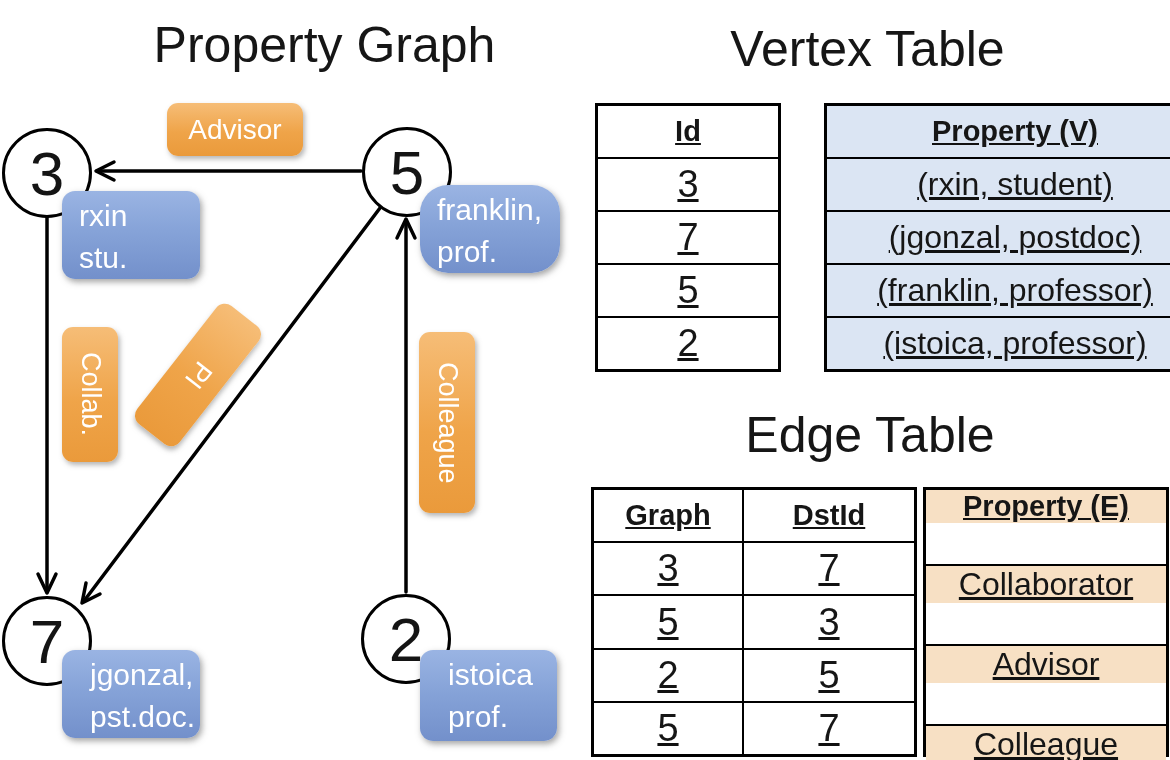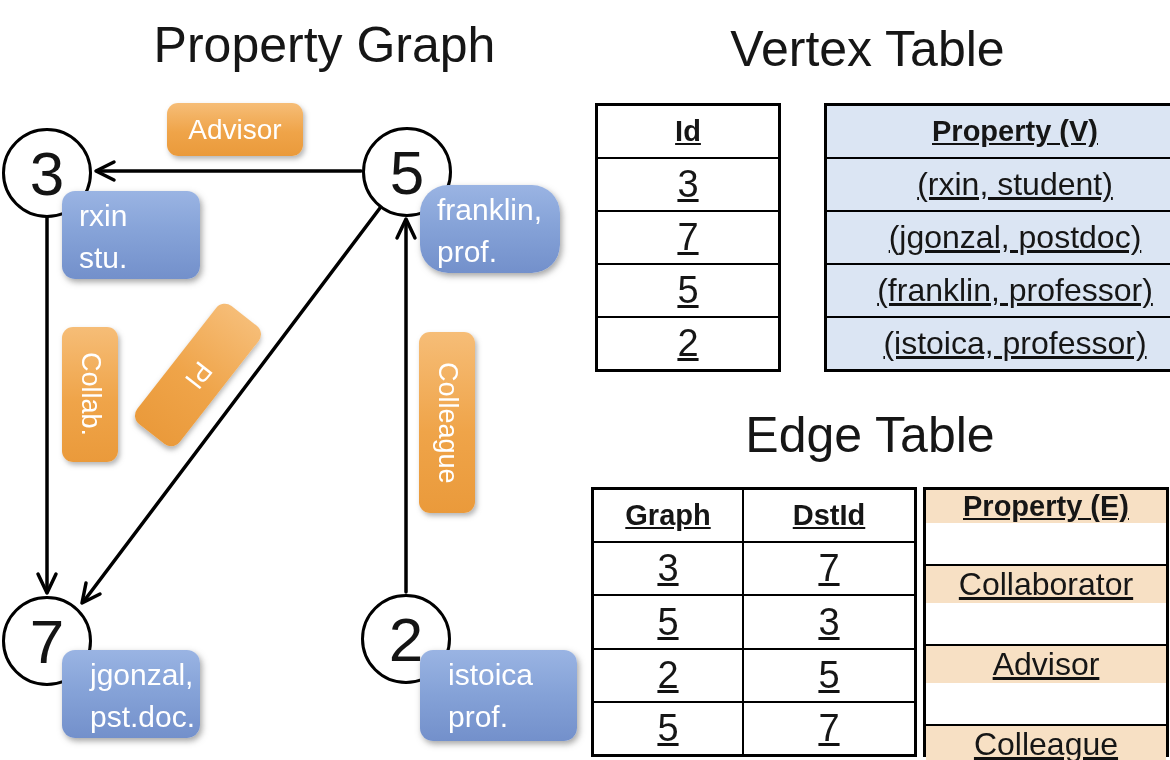--- a/index.html
+++ b/index.html
@@ -97,21 +97,21 @@
     <div>stu.</div>
   </div>
   <div class="vbox" style="left:420px;top:185px;width:140px;height:88px;border-radius:28px;">
     <div>franklin,</div>
     <div>prof.</div>
   </div>
   <div class="vbox" style="left:62px;top:650px;width:138px;height:88px;padding-left:28px;">
     <div>jgonzal,</div>
     <div>pst.doc.</div>
   </div>
-  <div class="vbox" style="left:420px;top:650px;width:157px;height:91px;padding-left:28px;">
+  <div class="vbox" style="left:420px;top:650px;width:137px;height:91px;padding-left:28px;">
     <div>istoica</div>
     <div>prof.</div>
   </div>
 
   <div class="title" style="left:585px;top:20px;width:565px;">Vertex Table</div>
 
   <div class="dtable" style="left:595px;top:103px;width:186px;height:269px;">
     <div class="trow">
       <div class="tcell hdr">Id</div>
     </div>

